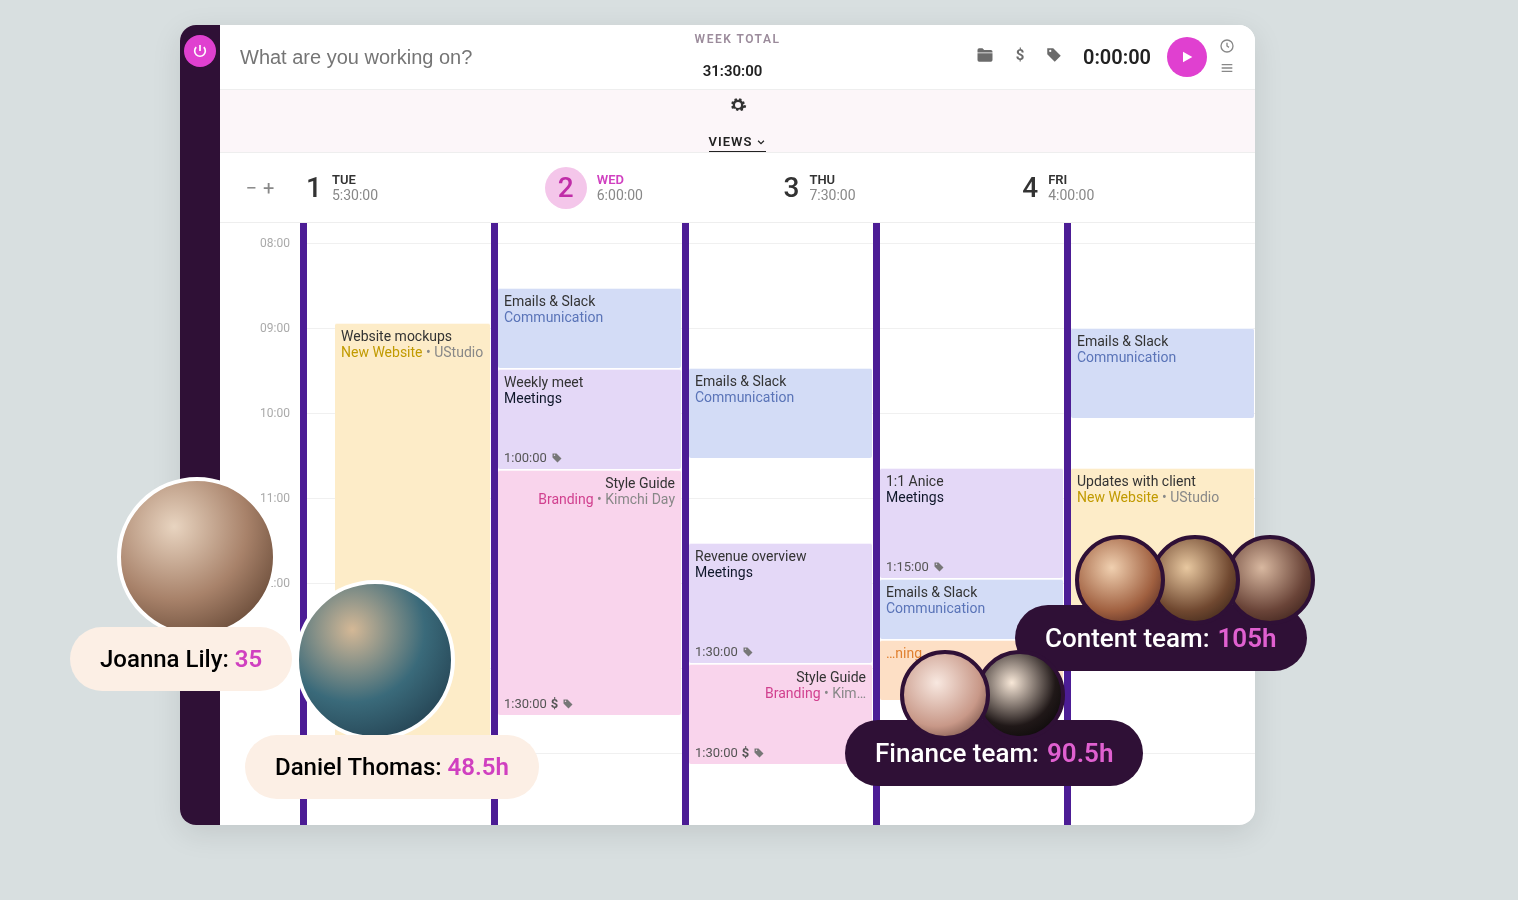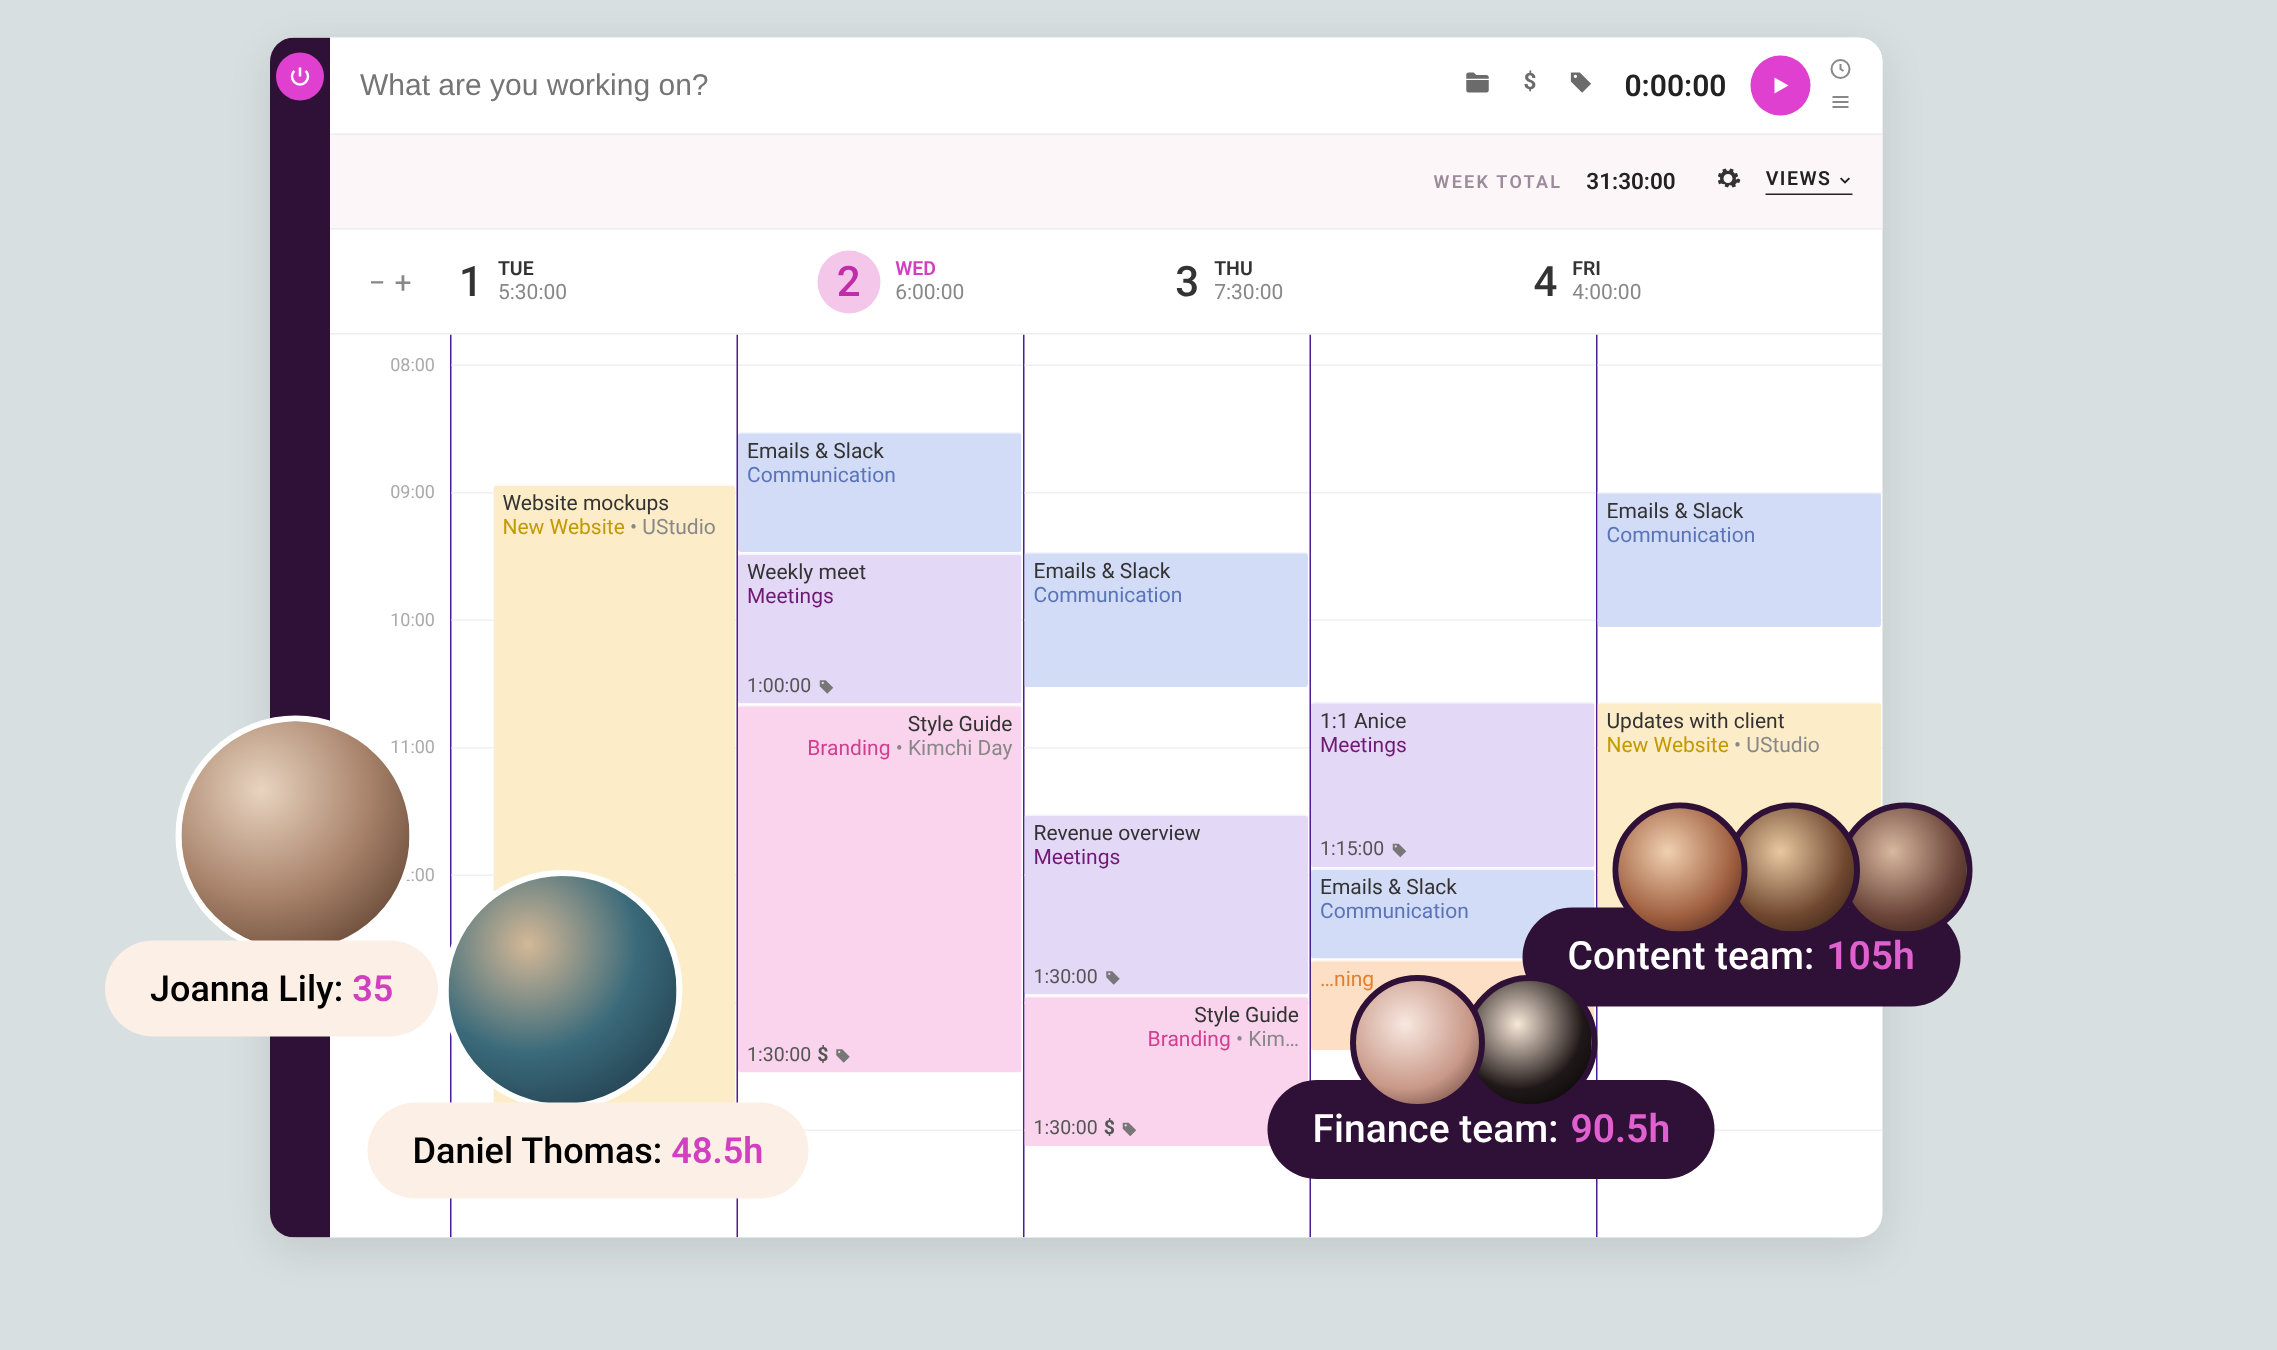--- a/index.html
+++ b/index.html
@@ -8,53 +8,53 @@
 .sidebar { position: absolute; left: 0; top: 0; width: 40px; height: 100%; background: #2f1036; display: flex; flex-direction: column; align-items: center; padding-top: 10px; }
 .power-btn { width: 32px; height: 32px; border-radius: 50%; background: #e040d0; display: flex; align-items: center; justify-content: center; cursor: pointer; }
 .power-btn svg { width: 16px; height: 16px; }
 .main { position: absolute; left: 40px; top: 0; right: 0; bottom: 0; display: flex; flex-direction: column; }
 .top-row { height: 64px; display: flex; align-items: center; padding: 0 20px; background: #fff; }
 .task-input { flex: 1; font-size: 20px; border: none; outline: none; color: #a21caf; }
 .top-row .icon-btn { margin-left: 16px; color: #6b6b6b; cursor: pointer; }
 .timer-display { margin-left: 20px; font-size: 20px; font-weight: 600; color: #222; }
 .play-btn { width: 40px; height: 40px; border-radius: 50%; background: #e040d0; margin-left: 16px; display: flex; align-items: center; justify-content: center; cursor: pointer; }
 .mode-col { margin-left: 12px; display: flex; flex-direction: column; gap: 6px; color: #888; }
-.toolbar { height: 64px; background: #fcf6f9; display: flex; align-items: center; justify-content: flex-end; padding: 0 20px; gap: 16px; border-top: 1px solid #eee; border-bottom: 1px solid #eee; }
+.toolbar { height: 64px; background: #fcf6f9; display: flex; align-items: center; justify-content: flex-end; padding: 0 20px; gap: 16px; border-top: 1px solid #eee; border-bottom: 1px solid #eee; flex-direction: column; }
 .week-total-label { color: #9b8b9b; font-size: 12px; letter-spacing: 1.5px; font-weight: 600; }
 .week-total-value { color: #222; font-size: 15px; font-weight: 600; margin-right: 10px; }
 .date-nav { display: flex; border: 1px solid #ddd; border-radius: 8px; overflow: hidden; background: #fff; }
 .date-nav button { background: #fff; border: none; padding: 8px 12px; font-size: 15px; cursor: pointer; display: flex; align-items: center; gap: 6px; }
 .date-nav button + button { border-left: 1px solid #ddd; }
 .views-link { font-size: 13px; letter-spacing: 1px; font-weight: 600; color: #222; border-bottom: 1px solid #222; padding-bottom: 2px; cursor: pointer; display: flex; align-items: center; gap: 4px; }
 .day-header { height: 70px; display: flex; border-bottom: 1px solid #eee; }
 .day-header .zoom { width: 80px; display: flex; align-items: center; justify-content: center; gap: 6px; color: #888; font-size: 20px; }
 .day-col-head { flex: 1; display: flex; align-items: center; gap: 10px; padding-left: 6px; }
 .day-num { font-size: 28px; font-weight: 500; color: #333; }
 .day-num.current { width: 42px; height: 42px; border-radius: 50%; background: #f4c6ea; color: #c02da8; display: flex; align-items: center; justify-content: center; }
 .day-meta { display: flex; flex-direction: column; }
 .day-name { font-size: 13px; font-weight: 600; color: #333; }
 .day-name.current { color: #d040c0; }
 .day-time { font-size: 14px; color: #888; }
 .calendar-body { flex: 1; position: relative; overflow: hidden; }
 .time-labels { position: absolute; left: 0; top: 0; width: 80px; }
 .time-label { position: absolute; right: 10px; font-size: 12px; color: #aaa; transform: translateY(-50%); }
 .grid { position: absolute; left: 80px; right: 0; top: 0; bottom: 0; display: flex; }
-.grid-col { flex: 1; border-left: 1px solid #4c1d95; position: relative; }
+.grid-col { flex: 1; border-left: 7px solid #4c1d95; position: relative; }
 .hour-line { position: absolute; left: 0; right: 0; border-top: 1px solid #f0f0f0; }
 .event { position: absolute; left: 0; right: 1px; border-radius: 2px; padding: 4px 6px; font-size: 14px; overflow: hidden; border-top: 1px solid rgba(255,255,255,0.7); cursor: pointer; }
 .event .title { color: #333; white-space: nowrap; overflow: hidden; text-overflow: ellipsis; }
 .event .subtitle { white-space: nowrap; overflow: hidden; text-overflow: ellipsis; }
 .event .footer { position: absolute; left: 6px; bottom: 4px; font-size: 13px; color: #555; display: flex; align-items: center; gap: 4px; }
 .event.yellow { background: #fdecc8; }
 .event.yellow .subtitle { color: #c19a00; }
 .event.yellow .subtitle .client { color: #888; }
 .event.blue { background: #d3dcf6; }
 .event.blue .subtitle { color: #5a74b8; }
 .event.purple { background: #e4d8f7; }
-.event.purple .subtitle { color: #701a75; }
+.event.purple .subtitle { color: #0f172a; }
 .event.pink { background: #f9d4ec; text-align: right; }
 .event.pink .subtitle { color: #d1408f; }
 .event.pink .subtitle .client { color: #888; }
 .event.orange { background: #fddfc5; }
 .event.orange .subtitle { color: #e08030; }
 .person-bubble { position: absolute; background: #fcefe5; border-radius: 999px; padding: 18px 30px; font-size: 24px; font-weight: 500; display: flex; align-items: center; white-space: nowrap; }
 .person-bubble .hours { color: #d040c0; font-weight: 600; margin-left: 6px; }
 .team-bubble { position: absolute; background: #2f1036; color: #fff; border-radius: 999px; padding: 18px 30px; font-size: 26px; font-weight: 500; display: flex; align-items: center; white-space: nowrap; justify-content: center; }
 .team-bubble .hours { color: #e060d0; font-weight: 600; margin-left: 8px; }
 .avatar { border-radius: 50%; background: #ccc; position: absolute; border: 4px solid #fff; }

